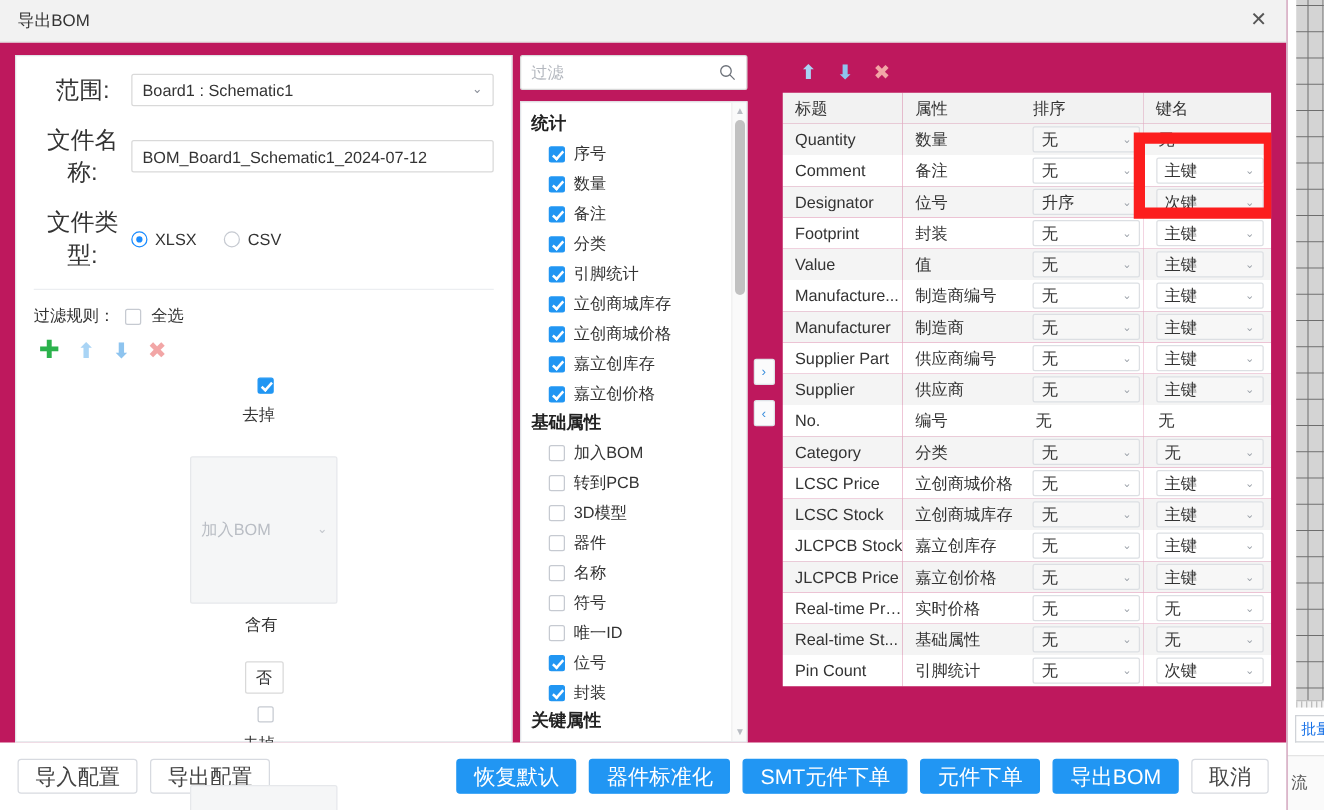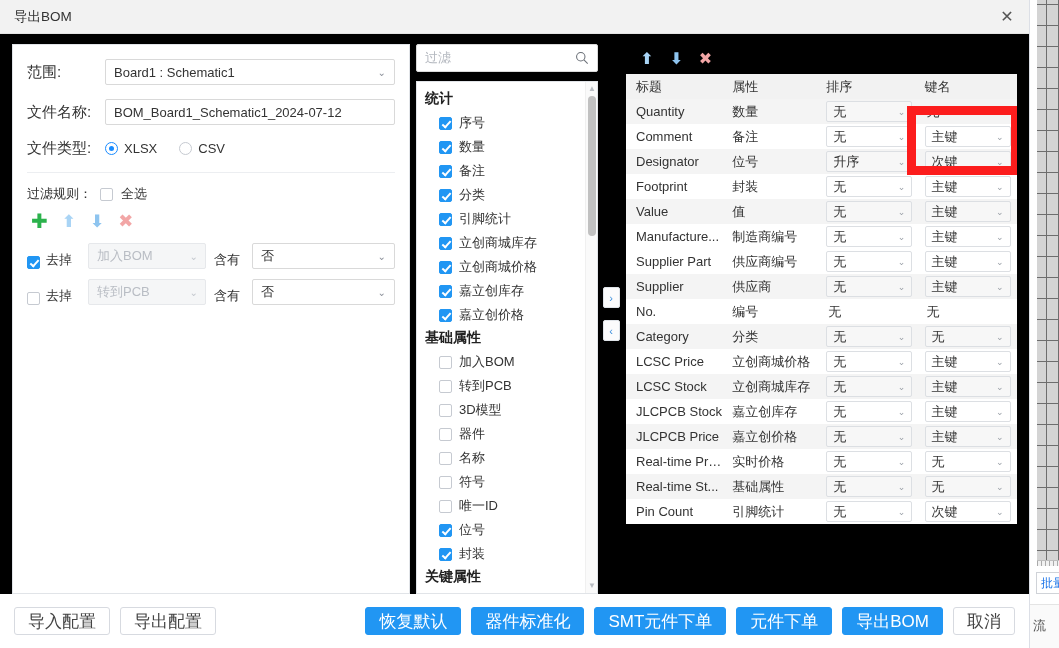--- a/index.html
+++ b/index.html
@@ -47,21 +47,21 @@
     color: #555; font-size: 13px;
     display: flex; align-items: flex-start; padding-top: 12px; padding-left: 3px;
     overflow: hidden; white-space: nowrap;
     background: #fafafa;
     border-top: 1px solid #e4e4e4;
   }
 
   
   #dialog {
     position: absolute; left: 0; top: 0; width: 1030px; height: 648px;
-    background: #000000;
+    background: #be185d;
     border-right: 1px solid #dcdfe6;
     display: flex; flex-direction: column;
   }
   .titlebar {
     height: 34px; flex: 0 0 34px;
     background: #f2f2f2;
     border-bottom: 1px solid #e4e4e4;
     display: flex; align-items: center;
     padding: 0 0 0 14px;
     position: relative;
@@ -89,21 +89,21 @@
   .panel-box {
     border: 1px solid #e1e4e8;
     background: #fff;
     padding: 14px 14px 12px 14px;
     height: 100%;
   }
   .form-row {
     display: flex; align-items: center; margin-bottom: 14px;
   }
   .form-label {
-    width: 78px; flex: 0 0 78px; font-size: 15px; color: #333;
+    width: 78px; flex: 0 0 78px; font-size: 19px; color: #333; text-align: center;
   }
   .ctrl-select, .ctrl-input {
     flex: 1 1 auto; height: 26px;
     border: 1px solid #d9d9d9; border-radius: 2px;
     background: #fff; font-size: 13px; color: #333;
     padding: 0 8px; display: flex; align-items: center;
     position: relative;
   }
   .ctrl-select .caret {
     position: absolute; right: 8px; top: 50%; transform: translateY(-50%);
@@ -137,21 +137,21 @@
     width: 3px; height: 7px; border: solid #fff;
     border-width: 0 2px 2px 0; transform: rotate(42deg);
   }
   .icon-row { display: flex; align-items: center; gap: 14px; margin: 4px 0 12px 4px; }
   .ic { font-size: 17px; line-height: 1; cursor: pointer; font-weight: bold; }
   .ic.plus { color: #2bb24c; font-size: 20px; }
   .ic.up { color: #a9d4f5; }
   .ic.down { color: #8ec4ef; }
   .ic.x { color: #f2a6a6; font-size: 18px; }
 
-  .rule-row { display: flex; align-items: flex-end; gap: 8px; margin-bottom: 10px; }
+  .rule-row { display: flex; align-items: center; gap: 8px; margin-bottom: 10px; flex-direction: column; }
   .rule-row .chk { margin-right: -2px; }
   .rule-row .rlabel { font-size: 13px; width: 34px; flex: 0 0 34px; }
   .rule-sel {
     width: 118px; flex: 0 0 118px; height: 26px;
     border: 1px solid #e6e8eb; border-radius: 2px;
     background: #f5f6f7; color: #b9bdc4; font-size: 13px;
     padding: 0 8px; display: flex; align-items: center; position: relative;
   }
   .rule-sel .caret { position: absolute; right: 7px; top: 50%; transform: translateY(-50%); color: #c3c7cd; font-size: 10px; }
   .rule-mid { font-size: 13px; width: 30px; flex: 0 0 30px; }
@@ -640,20 +640,40 @@
                     <span class="caret">⌄</span>
                   </div>
                 </td>
                 <td>
                   <div class="mini-select">
                     <span>主键</span>
                     <span class="caret">⌄</span>
                   </div>
                 </td>
               </tr>
+              <tr class="odd">
+                <td>
+                  <span class="cell-ellip">Manufacturer</span>
+                </td>
+                <td>
+                  <span class="cell-ellip">制造商</span>
+                </td>
+                <td>
+                  <div class="mini-select">
+                    <span>无</span>
+                    <span class="caret">⌄</span>
+                  </div>
+                </td>
+                <td>
+                  <div class="mini-select">
+                    <span>主键</span>
+                    <span class="caret">⌄</span>
+                  </div>
+                </td>
+              </tr>
               <tr class="even">
                 <td>
                   <span class="cell-ellip">Supplier Part</span>
                 </td>
                 <td>
                   <span class="cell-ellip">供应商编号</span>
                 </td>
                 <td>
                   <div class="mini-select">
                     <span>无</span>

